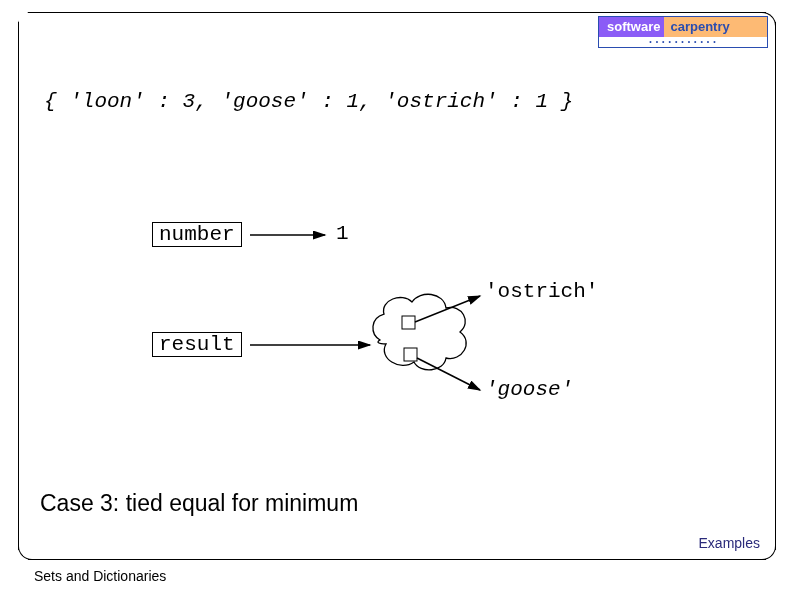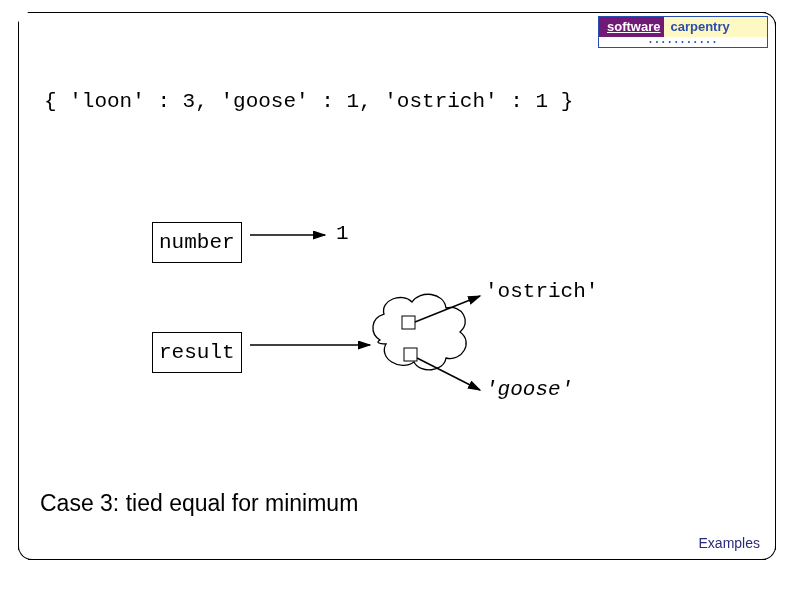--- a/index.html
+++ b/index.html
@@ -18,29 +18,29 @@
   .notch-bl:before { left:-4px; bottom:-4px; }
   .notch-br:before { right:-4px; bottom:-4px; }
   .notch-tl:after, .notch-tr:after, .notch-bl:after, .notch-br:after { content:""; position:absolute; width:24px; height:24px; border:1px solid #000; background:transparent; }
   .notch-tl:after { left:0; top:0; border-right:none; border-bottom:none; border-top-left-radius:14px; }
   .notch-tr:after { right:0; top:0; border-left:none; border-bottom:none; border-top-right-radius:14px; }
   .notch-bl:after { left:0; bottom:0; border-right:none; border-top:none; border-bottom-left-radius:14px; }
   .notch-br:after { right:0; bottom:0; border-left:none; border-top:none; border-bottom-right-radius:14px; }
 
   .logo { position:absolute; right:26px; top:16px; width:170px; height:32px; border:1px solid #2a4db0; }
   .logo-top { height:20px; display:flex; font-family:Arial; font-weight:bold; font-size:13px; line-height:20px; }
-  .logo-soft { background:#701a75; color:#fff; padding:0 4px 0 8px;text-decoration:underline; }
-  .logo-carp { background:#fef9c3; color:#2a4db0; padding:0 8px 0 6px; flex:1; }
+  .logo-soft { background:#8b5cf6; color:#fff; padding:0 4px 0 8px; }
+  .logo-carp { background:#fdba74; color:#2a4db0; padding:0 8px 0 6px; flex:1; }
   .logo-bot { height:10px; background:#fff; color:#2a4db0; font-size:7px; letter-spacing:1px; line-height:10px; text-align:center; white-space:nowrap; overflow:hidden; }
 
   .mono { font-family:"Courier New",monospace; font-size:21px; }
 
-  .code { position:absolute; left:44px; top:90px; letter-spacing:0; }
+  .code { position:absolute; left:44px; top:90px; letter-spacing:0;font-style:italic; }
 
-  .box { border:1px solid #000; padding:8px 6px; display:inline-block; }
+  .box { border:1px solid #000; padding:0 6px; display:inline-block; }
   .box.number { position:absolute; left:152px; top:222px; }
   .box.result { position:absolute; left:152px; top:332px; }
   .val1 { position:absolute; left:336px; top:222px; }
   .val-ostrich { position:absolute; left:485px; top:280px; }
   .val-goose   { position:absolute; left:485px; top:378px;font-style:italic; }
 
   .caption { position:absolute; left:40px; top:490px; font-size:23px; }
 
   .footer-left { position:absolute; left:34px; top:568px; font-size:14px; }
   .footer-right { position:absolute; right:34px; top:535px; font-size:14px; color:#2a2a7a; }
@@ -68,20 +68,21 @@
 
   <div class="code mono">{ 'loon' : 3, 'goose' : 1, 'ostrich' : 1 }</div>
 
   <span class="box number mono">number</span>
   <span class="box result mono">result</span>
   <span class="val1 mono">1</span>
   <span class="val-ostrich mono">'ostrich'</span>
   <span class="val-goose mono">'goose'</span>
 
   <div class="caption">Case 3: tied equal for minimum</div>
+  <div class="footer-left">Sets and Dictionaries</div>
   <div class="footer-right">Examples</div>
 
   <svg class="diagram" width="794" height="595">
     <defs>
       <marker id="ah" markerWidth="10" markerHeight="10" refX="8" refY="3" orient="auto">
         <path d="M0,0 L9,3 L0,6 Z" fill="#000"></path>
       </marker>
     </defs>
 
     <line x1="250" y1="235" x2="325" y2="235" stroke="#000" stroke-width="1.5" marker-end="url(#ah)"></line>

